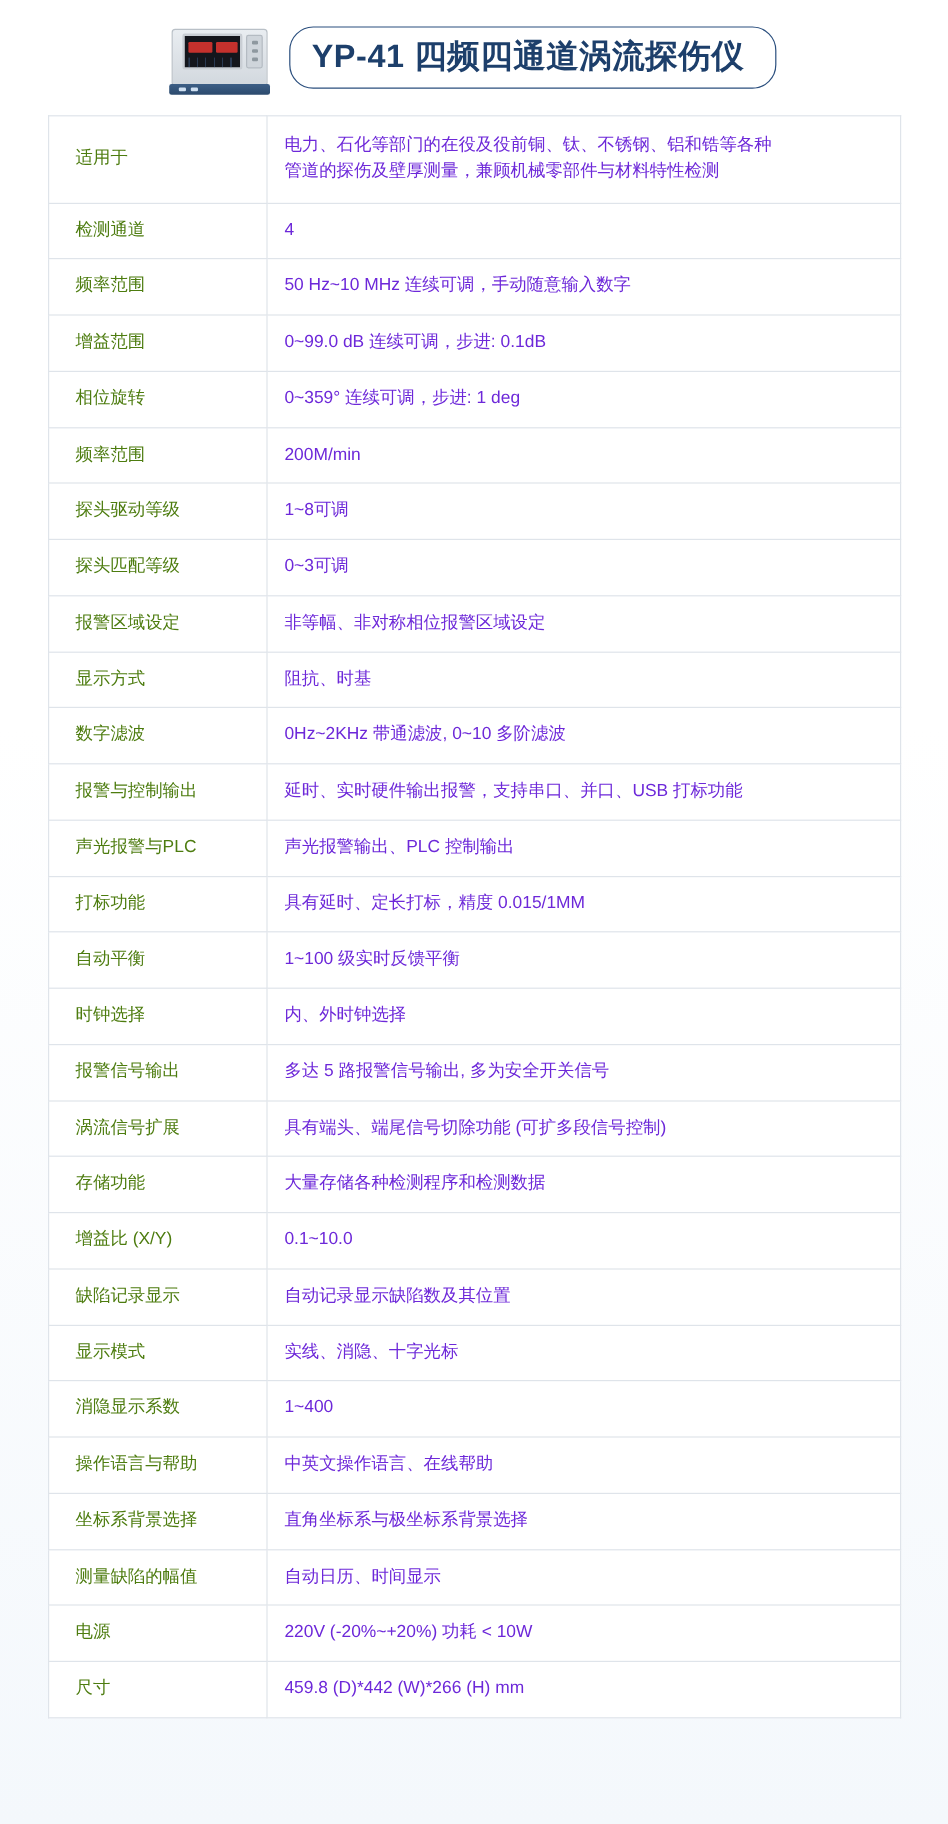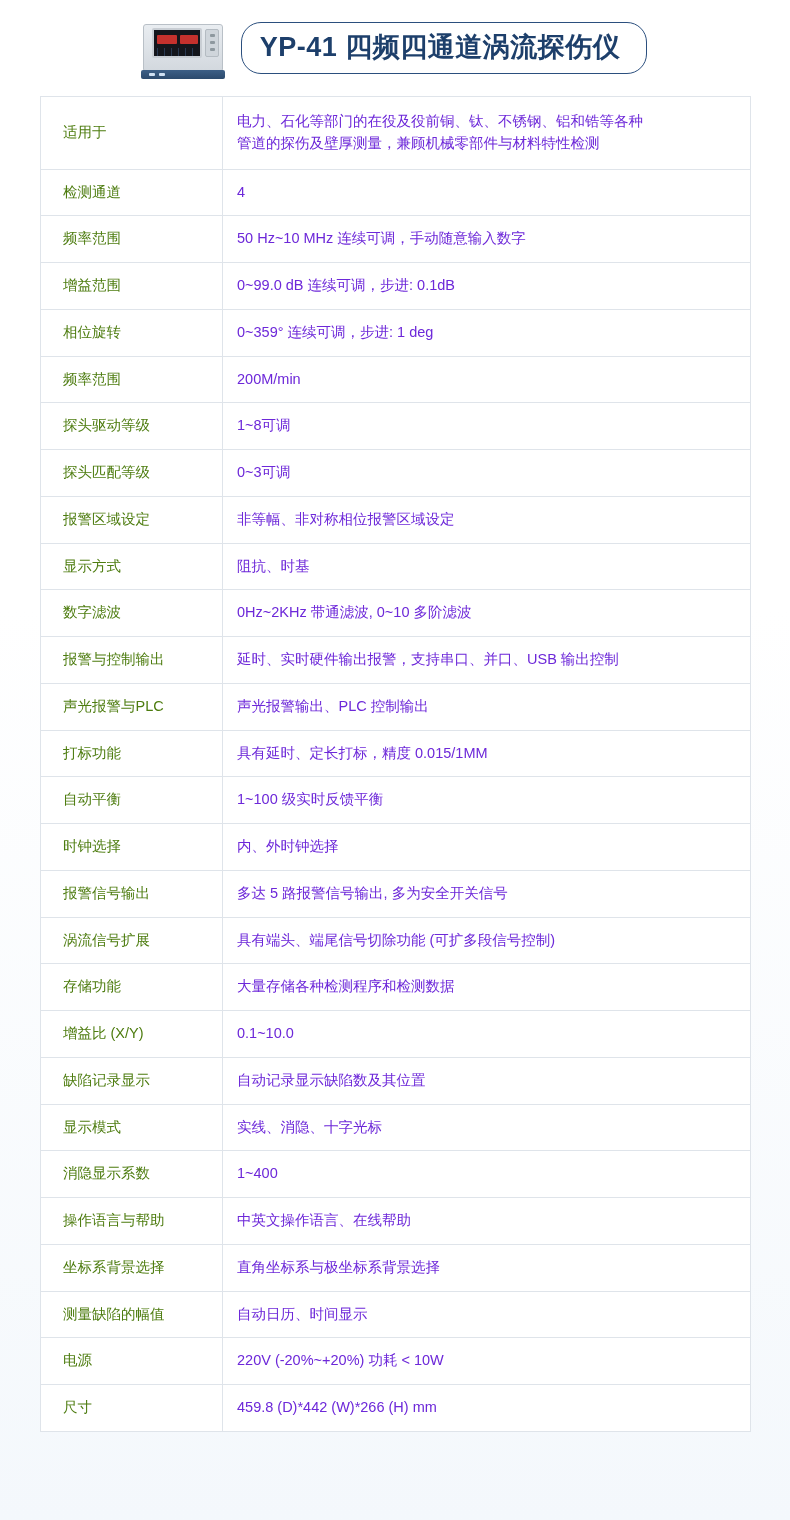--- a/index.html
+++ b/index.html
@@ -245,21 +245,21 @@
           </tr>
           <tr>
             <td class="k">数字滤波</td>
             <td class="v">
               <span class="v-line">0Hz~2KHz 带通滤波, 0~10 多阶滤波</span>
             </td>
           </tr>
           <tr>
             <td class="k">报警与控制输出</td>
             <td class="v">
-              <span class="v-line">延时、实时硬件输出报警，支持串口、并口、USB 输出控制</span>
+              <span class="v-line">延时、实时硬件输出报警，支持串口、并口、USB 打标功能</span>
             </td>
           </tr>
           <tr>
             <td class="k">声光报警与PLC</td>
             <td class="v">
               <span class="v-line">声光报警输出、PLC 控制输出</span>
             </td>
           </tr>
           <tr>
             <td class="k">打标功能</td>

